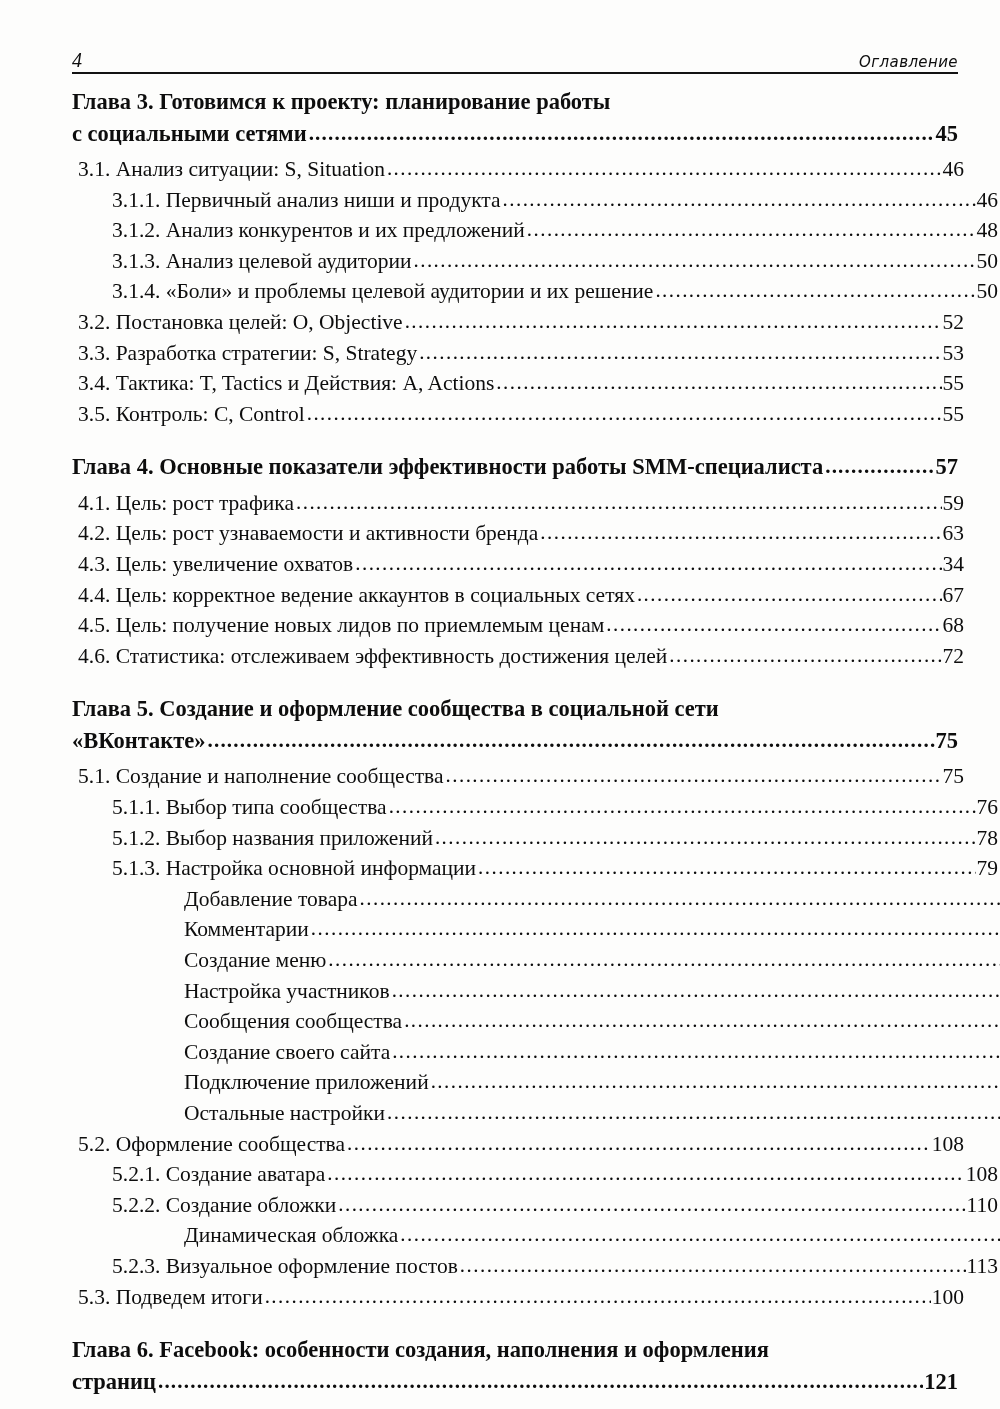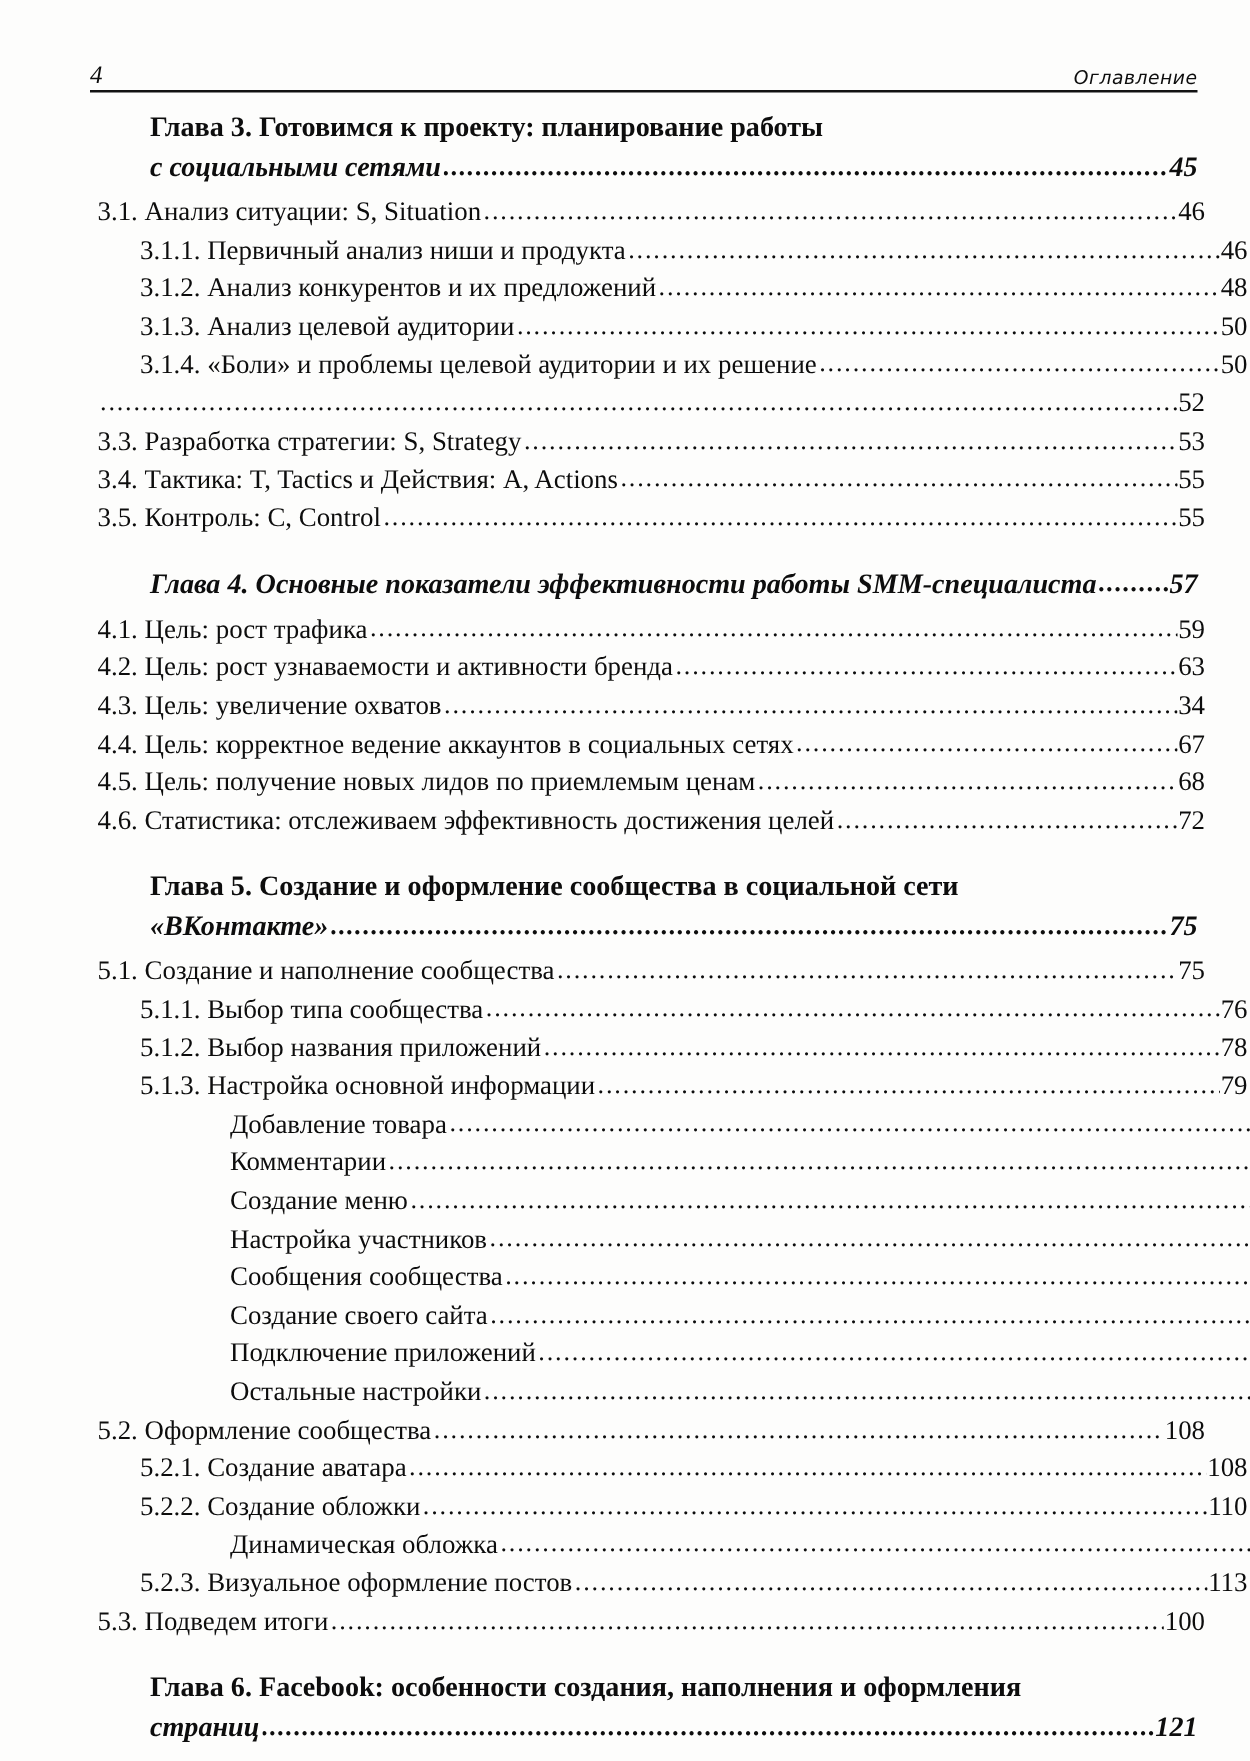--- a/index.html
+++ b/index.html
@@ -85,27 +85,25 @@
   .lvl3 { padding-left: 40px; }
   .lvl4 { padding-left: 112px; }
 
   
   .chapter {
     font-weight: bold;
     font-size: 22.5px;
     line-height: 31.5px;
     margin-top: 22px;
     margin-bottom: 4px;
-    margin-left: 48px;
   }
   .chapter .entry {
     font-weight: bold;
     font-size: 22.5px;
     line-height: 31.5px;
-    font-style: italic;
   }
   .chapter .chapter-line1 {
     display: block;
     white-space: nowrap;
   }
   .chapter .leader { letter-spacing: 1.2px; }
 
   .group { margin-bottom: 0; }
 </style>
 </head>
@@ -147,20 +145,21 @@
           <span class="etext">3.1.3. Анализ целевой аудитории</span>
           <span class="leader">............................................................................................................................................................................................................................</span>
           <span class="epage">50</span>
         </div>
         <div class="entry lvl3">
           <span class="etext">3.1.4. «Боли» и проблемы целевой аудитории и их решение</span>
           <span class="leader">............................................................................................................................................................................................................................</span>
           <span class="epage">50</span>
         </div>
         <div class="entry lvl2">
+          <span class="etext">3.2. Постановка целей: O, Objective</span>
           <span class="leader">............................................................................................................................................................................................................................</span>
           <span class="epage">52</span>
         </div>
         <div class="entry lvl2">
           <span class="etext">3.3. Разработка стратегии: S, Strategy</span>
           <span class="leader">............................................................................................................................................................................................................................</span>
           <span class="epage">53</span>
         </div>
         <div class="entry lvl2">
           <span class="etext">3.4. Тактика: T, Tactics и Действия: A, Actions</span>

